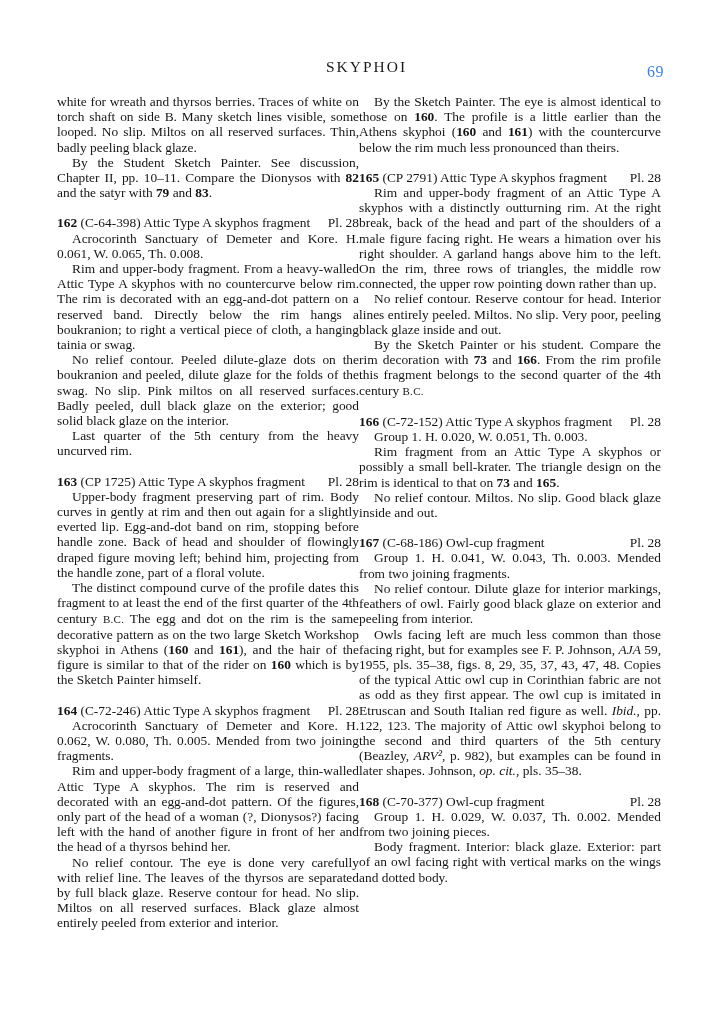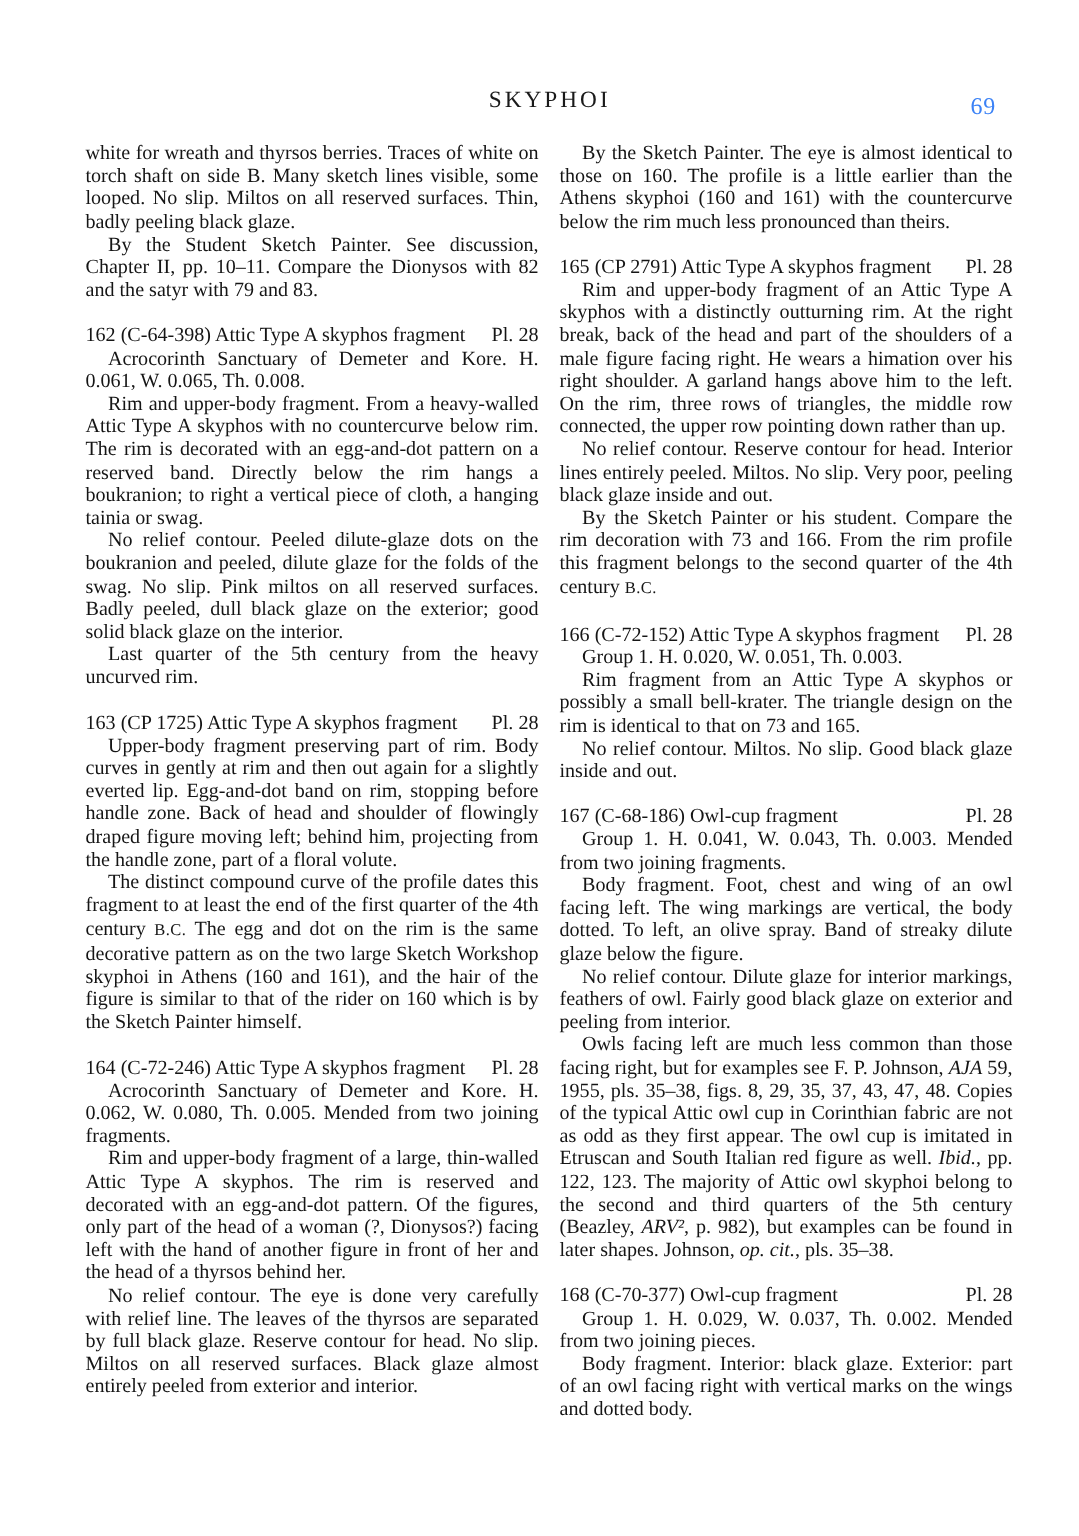--- a/index.html
+++ b/index.html
@@ -26,39 +26,38 @@
   }
   .page-number{
     position:absolute;
     right:12px;top:5px;
     font-size:16px;
     letter-spacing:.5px;
     color:#3b82f6;
   }
   .columns{
     display:flex;
-    gap:14px;
     margin-top:14px;
   }
   .col{
     width:302px;
     text-align:justify;
     font-size:13.4px;
     line-height:15.2px;
   }
   .para{margin:0;}
   .para.indent{text-indent:15px;}
   .entry-heading{
     display:flex;
     justify-content:space-between;
     margin-top:15px;
   }
   .h-left{text-align:left;}
   .h-plate{white-space:nowrap;padding-left:8px;}
-  .b{font-weight:normal;margin-top:24px;}
+  .b{font-weight:bold;margin-top:24px;}
   .i{font-style:italic;}
   .sc{font-size:0.82em;letter-spacing:.3px;}
 </style>
 </head>
 <body>
 
 <div class="page">
   <header class="pagehead">
     <span class="running-title">SKYPHOI</span>
     <span class="page-number">69</span>
@@ -103,21 +102,20 @@
           <span class="h-plate">Pl. 28</span>
         </div>
         <p class="para indent"><span>Group 1. H. 0.020, W. 0.051, Th. 0.003.</span></p>
         <p class="para indent"><span>Rim fragment from an Attic Type A skyphos or possibly a small bell-krater. The triangle design on the rim is identical to that on </span><span class="b">73</span><span> and </span><span class="b">165</span><span>.</span></p>
         <p class="para indent"><span>No relief contour. Miltos. No slip. Good black glaze inside and out.</span></p>
         <div class="entry-heading">
           <span class="h-left"><span class="b">167</span><span> (C-68-186) Owl-cup fragment</span></span>
           <span class="h-plate">Pl. 28</span>
         </div>
         <p class="para indent"><span>Group 1. H. 0.041, W. 0.043, Th. 0.003. Mended from two joining fragments.</span></p>
-        <p class="para indent"><span>Body fragment. Foot, chest and wing of an owl facing left. The wing markings are vertical, the body dotted. To left, an olive spray. Band of streaky dilute glaze below the figure.</span></p>
         <p class="para indent"><span>No relief contour. Dilute glaze for interior markings, feathers of owl. Fairly good black glaze on exterior and peeling from interior.</span></p>
         <p class="para indent"><span>Owls facing left are much less common than those facing right, but for examples see F. P. Johnson, </span><span class="i">AJA</span><span> 59, 1955, pls. 35–38, figs. 8, 29, 35, 37, 43, 47, 48. Copies of the typical Attic owl cup in Corinthian fabric are not as odd as they first appear. The owl cup is imitated in Etruscan and South Italian red figure as well. </span><span class="i">Ibid.</span><span>, pp. 122, 123. The majority of Attic owl skyphoi belong to the second and third quarters of the 5th century (Beazley, </span><span class="i">ARV²</span><span>, p. 982), but examples can be found in later shapes. Johnson, </span><span class="i">op. cit.</span><span>, pls. 35–38.</span></p>
         <div class="entry-heading">
           <span class="h-left"><span class="b">168</span><span> (C-70-377) Owl-cup fragment</span></span>
           <span class="h-plate">Pl. 28</span>
         </div>
         <p class="para indent"><span>Group 1. H. 0.029, W. 0.037, Th. 0.002. Mended from two joining pieces.</span></p>
         <p class="para indent"><span>Body fragment. Interior: black glaze. Exterior: part of an owl facing right with vertical marks on the wings and dotted body.</span></p>
       </section>
   </main>

